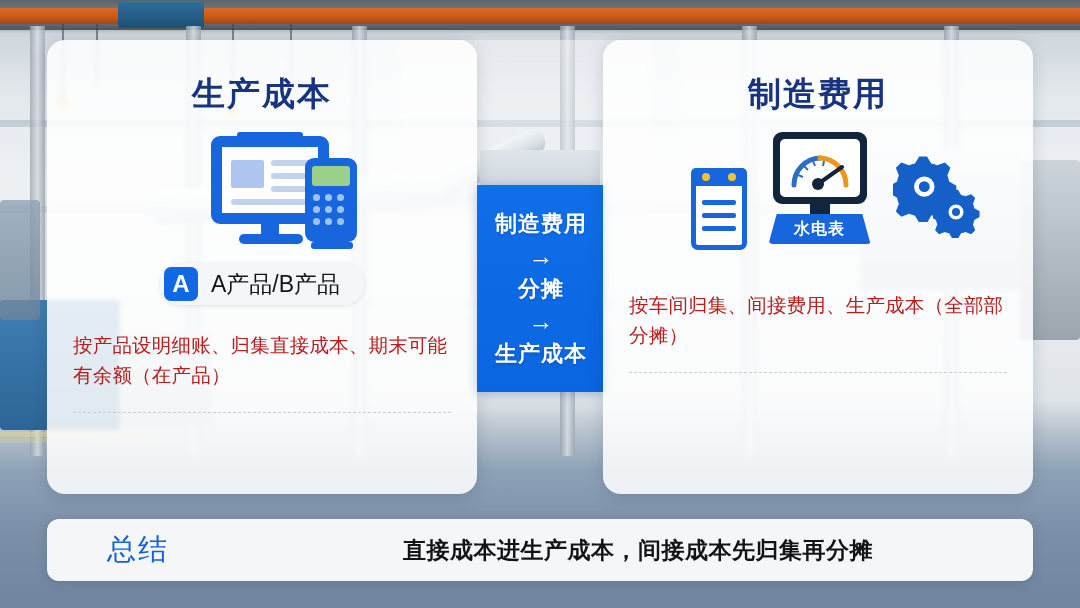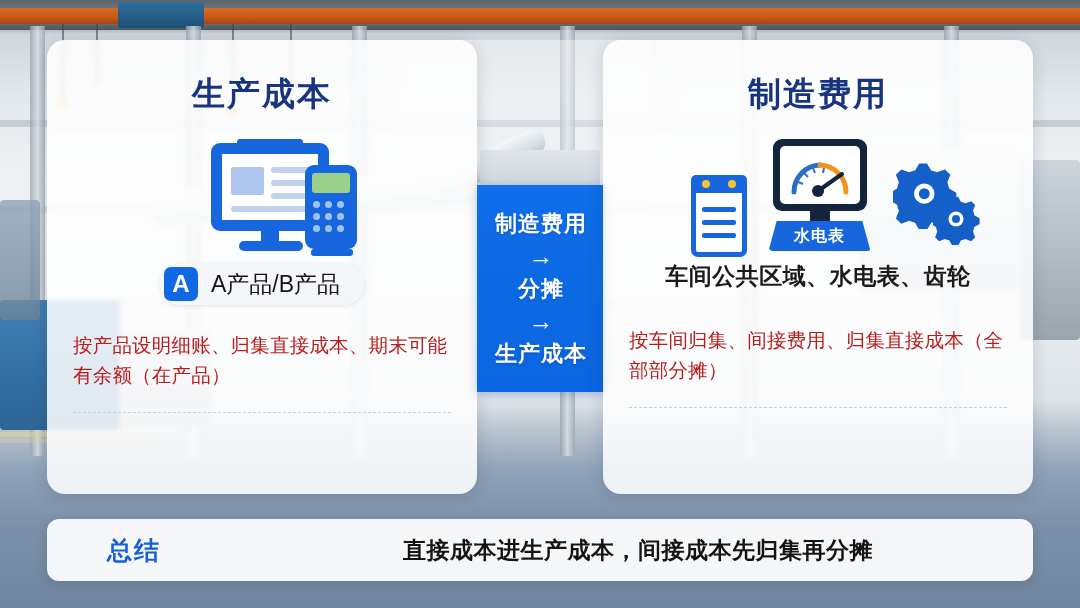--- a/index.html
+++ b/index.html
@@ -99,21 +99,21 @@
     color: #18337f;
     letter-spacing: 2px;
     margin-top: 32px;
     text-shadow: 0 1px 1px rgba(255,255,255,.8);
   }
 
   
   .icon-row {
     height: 132px;
     display: flex;
-    align-items: flex-end;
+    align-items: center;
     justify-content: center;
     gap: 10px;
     margin-top: 8px;
     padding-left: 43px;
   }
 
   
   .monitor-wrap { position: relative; width: 150px; height: 118px; }
   .mon-frame {
     position: absolute; left: 2px; top: 4px; width: 118px; height: 88px;
@@ -284,21 +284,21 @@
     position: absolute;
     left: 47px; bottom: 27px;
     width: 986px; height: 62px;
     background: rgba(255,255,255,.92);
     border-radius: 12px;
     box-shadow: 0 2px 12px rgba(30,50,80,.18);
     display: flex;
     align-items: center;
   }
   .summary-label {
-    font-size: 25px; font-weight: 700; color: #1560d8;
+    font-size: 29px; font-weight: 400; color: #1560d8;
     margin-left: 60px; letter-spacing: 2px;
   }
   .summary-text {
     flex: 1;
     text-align: right;
     font-size: 23px; font-weight: 700; color: #141414;
     letter-spacing: .5px;
     margin-right: 160px;
   }
 </style>
@@ -447,23 +447,22 @@
           <svg class="gear" style="left:40px;top:38px;" width="50" height="50" viewBox="0 0 100 100">
             <path fill="#1560c8" d="M50 4l7 12a38 38 0 0 1 10 3l13-5 9 9-5 13a38 38 0 0 1 3 10l12 7v13l-12 7a38 38 0 0 1-3 10l5 13-9 9-13-5a38 38 0 0 1-10 3l-7 12H37l-7-12a38 38 0 0 1-10-3l-13 5-9-9 5-13a38 38 0 0 1-3-10L-12 66V53l12-7a38 38 0 0 1 3-10l-5-13 9-9 13 5a38 38 0 0 1 10-3l7-12z" transform="translate(6,0) scale(0.88)"></path>
             <circle cx="46" cy="48" r="15" fill="#fff"></circle>
             <circle cx="46" cy="48" r="8" fill="#1560c8"></circle>
           </svg>
         </div>
 
       </div>
     </div>
 
-    <div class="card-sub">车间公共区域、水电表、齿轮</div>
-
-    <div class="card-body" style="margin-top:34px;">按车间归集、间接费用、归集直接成本（全部部分摊）</div>
+
+    <div class="card-body" style="margin-top:34px;">按车间归集、间接费用、生产成本（全部部分摊）</div>
 
     <div class="divider"></div>
 
   </div>
 
   <div class="summary">
     <span class="summary-label">总结</span>
     <span class="summary-text">直接成本进生产成本，间接成本先归集再分摊</span>
   </div>
 

